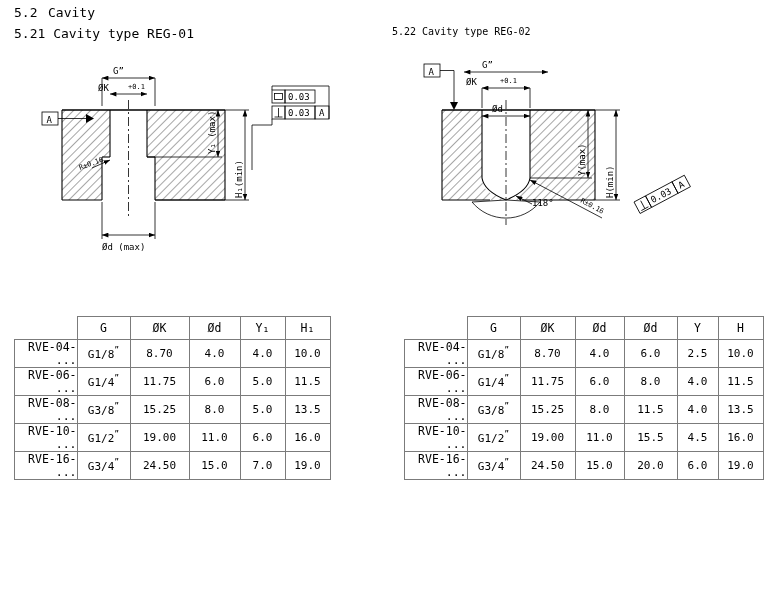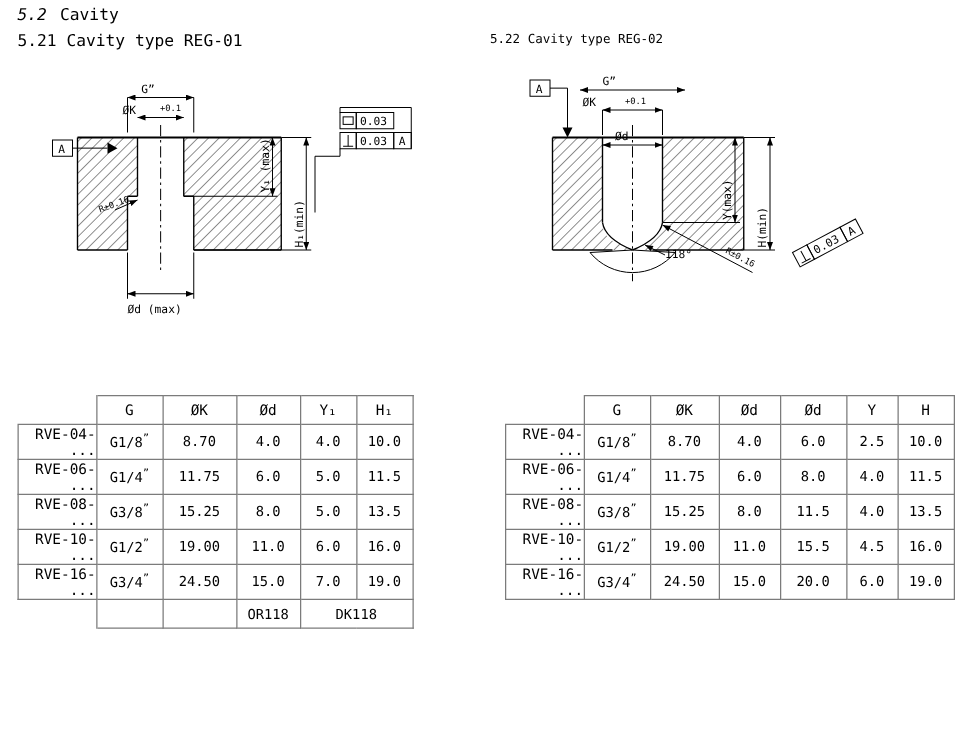--- a/index.html
+++ b/index.html
@@ -7,21 +7,21 @@
     width:779px;height:605px;
     background:#ffffff;
     font-family:"DejaVu Sans Mono", monospace;
     color:#000;
     position:relative;
     overflow:hidden;
   }
   .pg{position:absolute;}
   
   #h-section{left:14px;top:5px;font-size:13px;}
-  #h-section .num{display:inline-block;width:34px;font-style:italic;}
+  #h-section .num{display:inline-block;width:34px;}
   #h-left{left:14px;top:26px;font-size:13px;}
   #h-right{left:392px;top:26px;font-size:10px;}
 
   
   svg{display:block;}
   .ln{stroke:#000;fill:none;}
   .thin{stroke-width:.8;}
   .med{stroke-width:1.1;}
   .thick{stroke-width:1.5;}
   .dash{stroke-dasharray:9 3 2 3;stroke-width:.8;}
@@ -266,27 +266,20 @@
     </tr>
     <tr>
       <td class="lbl-cell">RVE-16-
 ...</td>
       <td><span>G3/4</span><span class="sup">”</span></td>
       <td>24.50</td>
       <td>15.0</td>
       <td>7.0</td>
       <td>19.0</td>
     </tr>
-    <tr class="footer-row">
-      <td style="border-left:none;border-bottom:none;"></td>
-      <td></td>
-      <td></td>
-      <td colspan="1">OR118</td>
-      <td colspan="2">DK118</td>
-    </tr>
   </tbody>
 </table>
 
 <table class="pg" id="tbl-right">
   <thead>
     <tr>
       <th class="hdr-cell" style="width:62px;border-left:none;border-top:none;"></th>
       <th class="hdr-cell" style="width:52px;">G</th>
       <th class="hdr-cell" style="width:54px;">ØK</th>
       <th class="hdr-cell" style="width:48px;">Ød</th>

